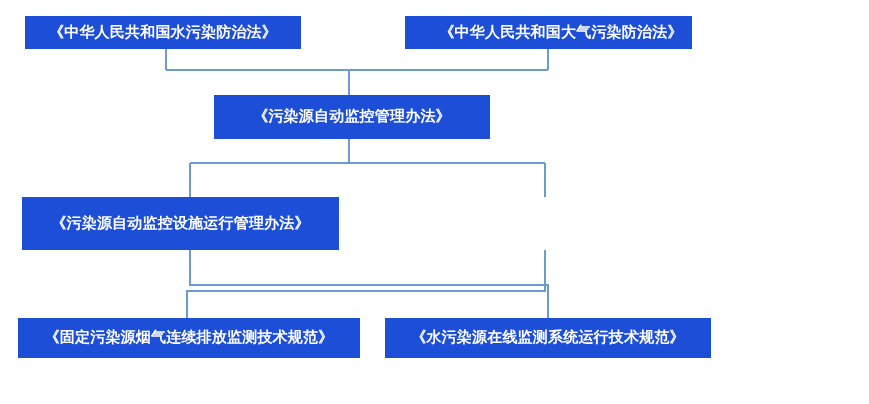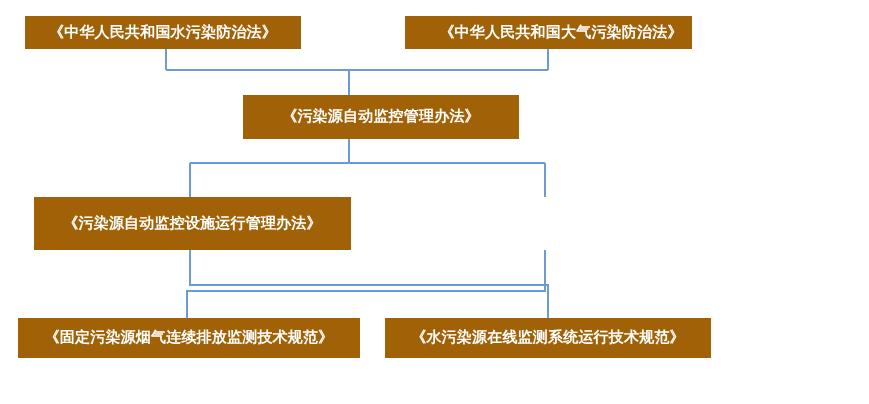--- a/index.html
+++ b/index.html
@@ -27,40 +27,40 @@
     top: 0;
     width: 869px;
     height: 404px;
     z-index: 1;
   }
   
   .node {
     position: absolute;
     z-index: 2;
     box-sizing: border-box;
-    background: #a16207;
+    background: #1d4ed8;
     display: flex;
     align-items: center;
     justify-content: center;
     text-align: center;
     padding: 0 6px;
   }
   .node .node-label {
     color: #ffffff;
     font-weight: bold;
     font-size: 15px;
     line-height: 1.15;
     letter-spacing: 0.2px;
     white-space: nowrap;
   }
   
   #node-water-law      { left: 25px;  top: 16px;  width: 276px; height: 33px; }
   #node-air-law        { left: 405px; top: 16px;  width: 287px; height: 33px; padding-left: 31px; }
-  #node-auto-mgmt      { left: 214px; top: 95px;  width: 276px; height: 44px; margin-left: 29px; }
-  #node-facility-op    { left: 34px;  top: 197px; width: 317px; height: 53px; }
+  #node-auto-mgmt      { left: 214px; top: 95px;  width: 276px; height: 44px; }
+  #node-facility-op    { left: 22px;  top: 197px; width: 317px; height: 53px; }
   #node-onsite-inspect { left: 384px; top: 197px; width: 330px; height: 53px; }
   #node-cems-spec      { left: 18px;  top: 318px; width: 342px; height: 40px; }
   #node-water-spec     { left: 385px; top: 318px; width: 326px; height: 40px; }
 </style>
 </head>
 <body>
 
 <div id="diagram">
 
   <svg id="connector-layer" viewBox="0 0 869 404" width="869" height="404" xmlns="http://www.w3.org/2000/svg">

